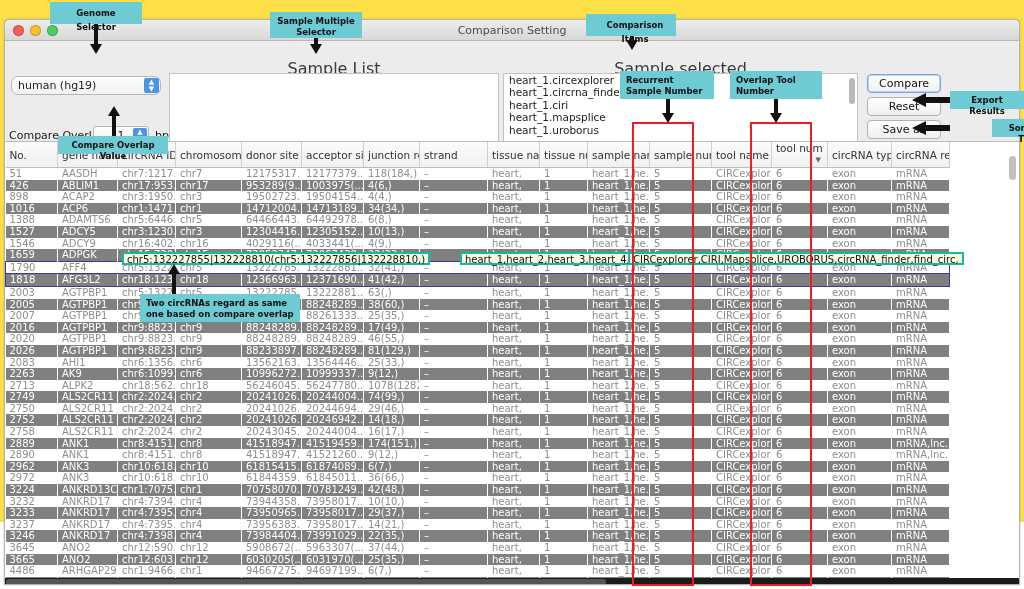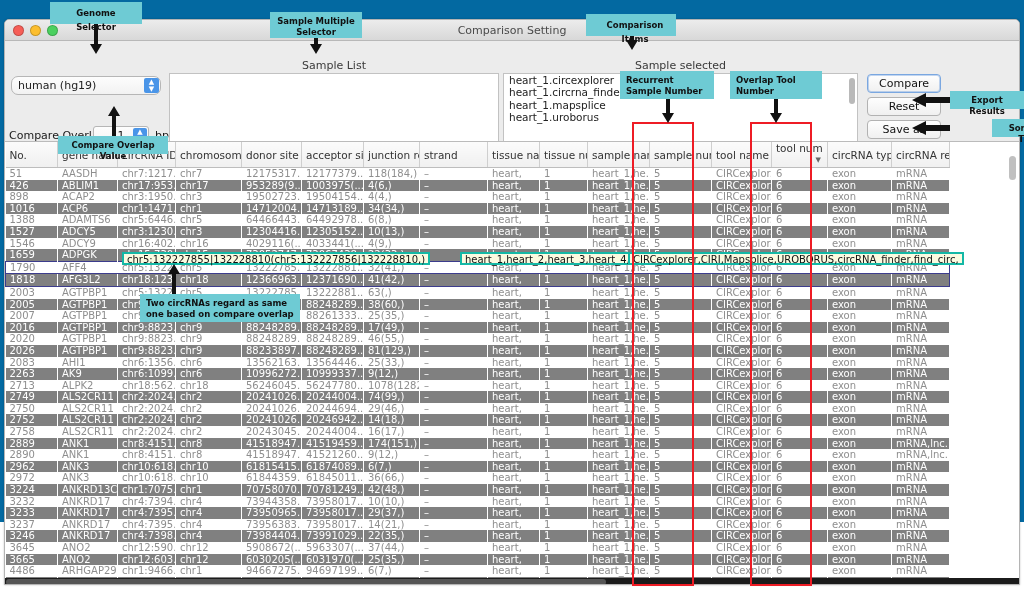--- a/index.html
+++ b/index.html
@@ -3,21 +3,21 @@
 <meta charset="utf-8">
 <style>
   * { box-sizing: border-box; }
   html, body {
     margin: 0; padding: 0;
     width: 1024px; height: 589px;
     background: #ffffff;
     font-family: "DejaVu Sans", "Liberation Sans", sans-serif;
     overflow: hidden;
   }
-  #root { position: relative; width: 1024px; height: 522px; background:#0369a1; }
+  #root { position: relative; width: 1024px; height: 522px; background:#fde047; }
 
   
   .callout {
     position: absolute;
     background: #6ECBD4;
     color: #111;
     font-weight: bold;
     font-size: 8.5px;
     line-height: 11px;
     padding: 4px 6px;
@@ -90,21 +90,21 @@
     font-size:11px; text-align:center; line-height:17px; color:#111;
   }
   .spin-arrow {
     position:absolute; right:1px; top:1px; width:14px; height:14px;
     background:#4a95e8; border-radius:2px; color:#fff;
     font-size:7px; line-height:7px; text-align:center; padding-top:1px;
   }
   .bp-label { position:absolute; left:150px; top:88px; font-size:11px; color:#1a1a1a;}
 
   .list-title {
-    position:absolute; font-size:11px; color:#3a3a3a; top:18px;
+    position:absolute; font-size:16px; color:#3a3a3a; top:18px;
   }
   .listbox {
     position:absolute;
     background:#fff;
     border:1px solid #c2c2c2;
     overflow:hidden;
   }
   .listbox .li {
     font-size:10.5px; color:#222; padding:0 0 0 5px;
     height: 12.4px; line-height:12.4px; white-space:nowrap;
@@ -246,20 +246,21 @@
       <div class="bp-label">bp</div>
 
       <div class="list-title" style="left:164px; width:330px; text-align:center;">Sample List</div>
       <div class="listbox" style="left:164px; top:32px; width:330px; height:72px;"></div>
 
       <div class="list-title" style="left:498px; width:355px; text-align:center;">Sample selected</div>
       <div class="listbox" style="left:498px; top:32px; width:355px; height:72px;">
         <div id="selected-items">
             <div class="li">heart_1.circexplorer</div>
             <div class="li">heart_1.circrna_finder</div>
+            <div class="li">heart_1.ciri</div>
             <div class="li">heart_1.mapsplice</div>
             <div class="li">heart_1.uroborus</div>
           </div>
         <div class="vscroll"></div>
       </div>
 
       <div class="btn primary" style="left:862px; top:33px;">Compare</div>
       <div class="btn" style="left:862px; top:56px;">Reset</div>
       <div class="btn" style="left:862px; top:79px;">Save as</div>
     </div>

